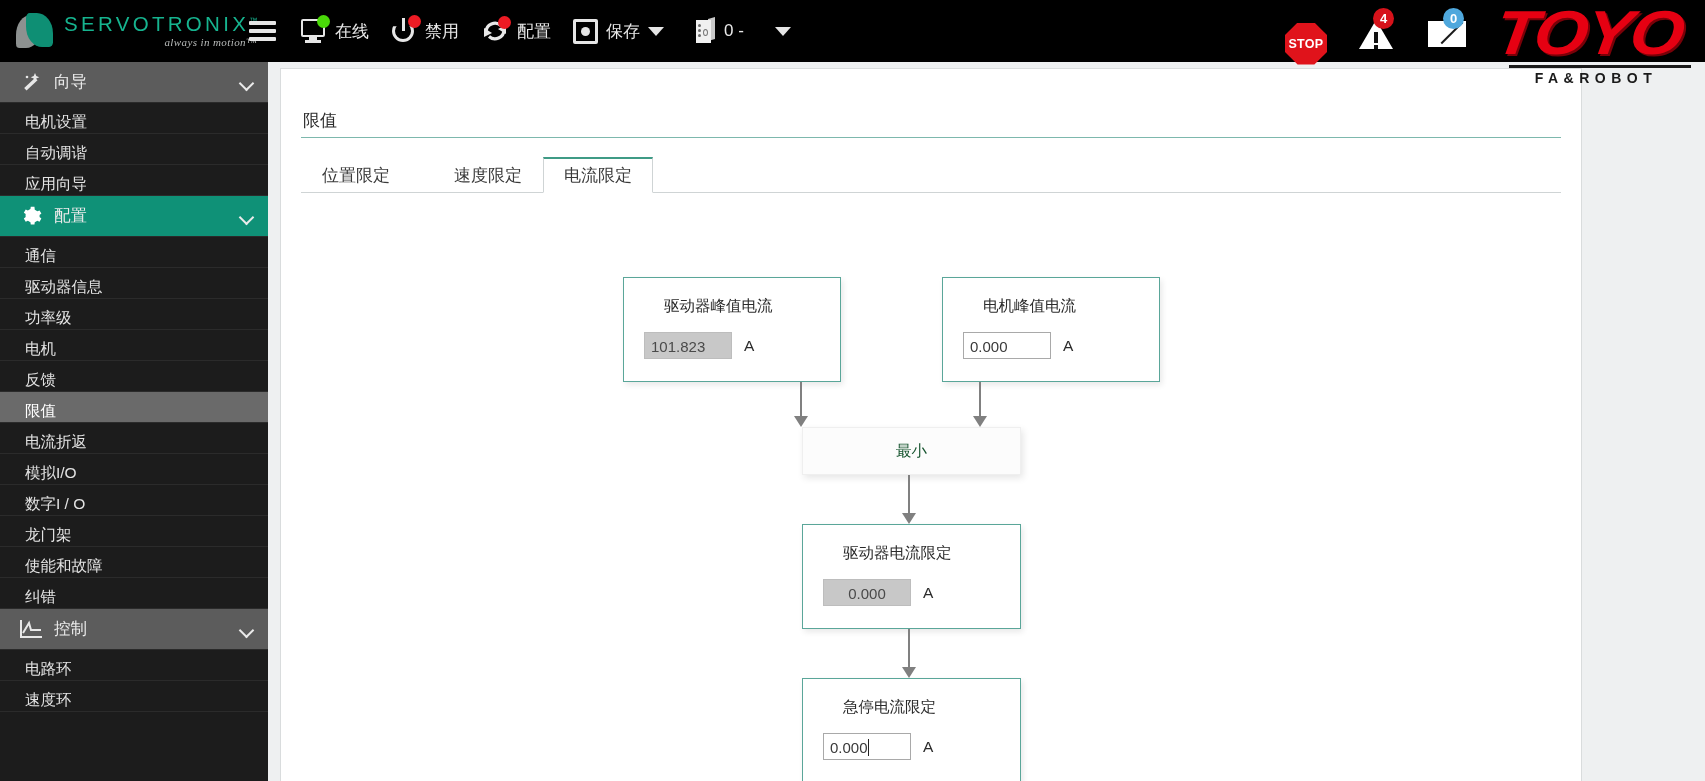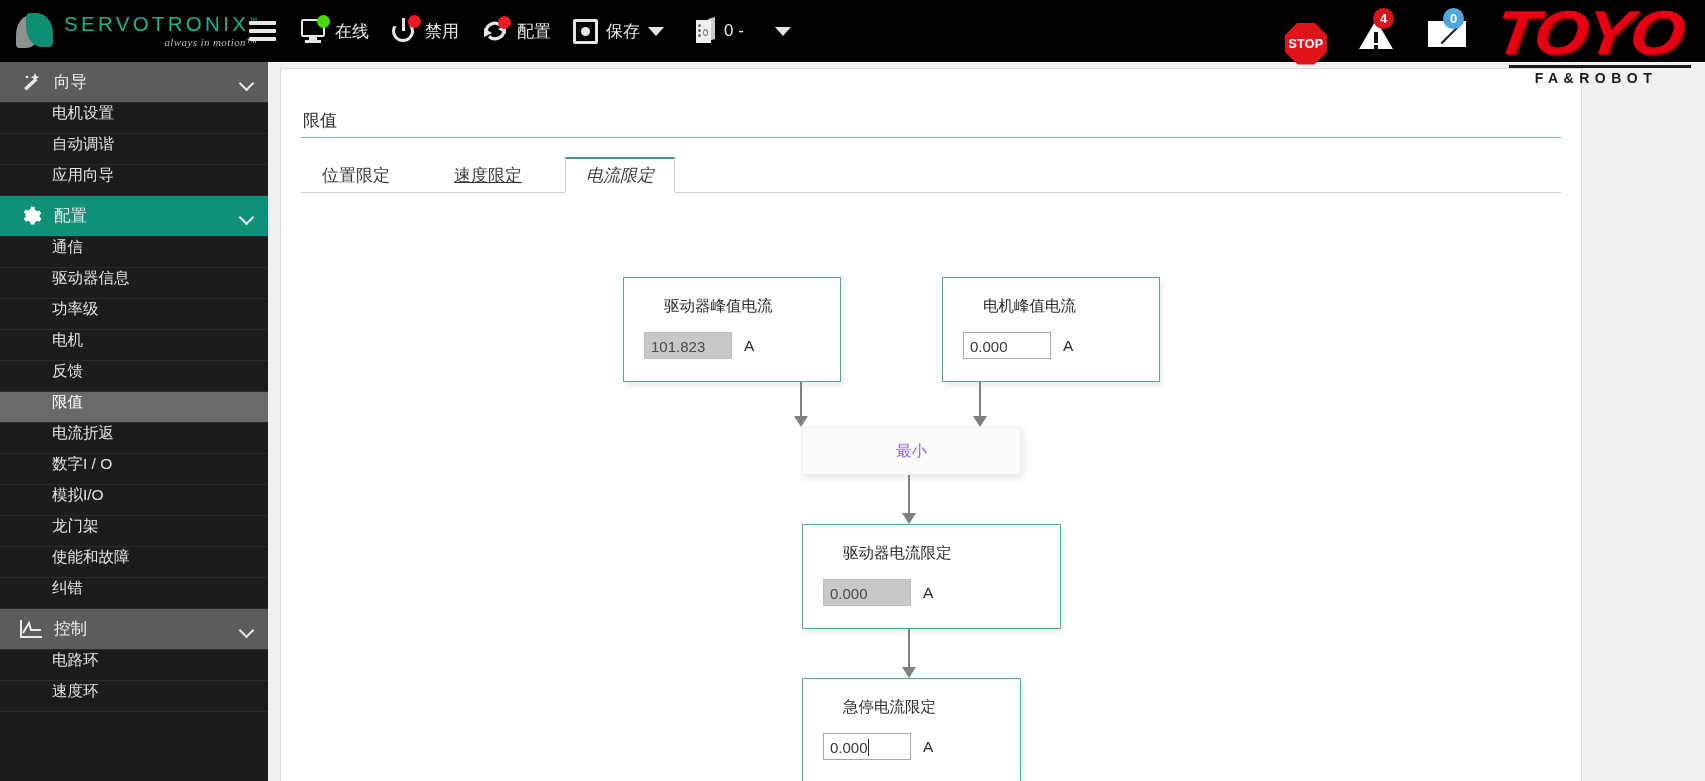--- a/index.html
+++ b/index.html
@@ -132,21 +132,21 @@
     border-bottom:1px solid #2a2a2a;
   }
   .nav-group.active { background:#0f9177; }
   .nav-group .gicon { width:34px; flex:none; display:flex; align-items:center; justify-content:center; }
   .nav-group .glabel { flex:1; padding-left:6px; }
   .chev { width:15px;height:15px; position:relative; flex:none; }
   .chev:before { content:""; position:absolute; left:2px; top:3px; width:9px;height:9px;
       border-right:2.4px solid #eaeaea; border-bottom:2.4px solid #eaeaea; transform: rotate(45deg); }
 
   .nav-item {
-    height:31px; display:flex; align-items:flex-start; padding-left:52px;
+    height:31px; display:flex; align-items:flex-end; padding-left:25px;
     color:#e3e3e3; font-size:15.5px; background:#1c1c1c; cursor:pointer;
     border-bottom:1px solid #2b2b2b;
   }
   .nav-item.selected { background:#6a6a6a; color:#fff; }
 
   .wand-ico svg, .ctrl-ico svg { display:block; }
 
   
   .content {
     position:absolute; left:268px; top:62px; width:1437px; height:719px;
@@ -188,21 +188,21 @@
   .fld.ro { background:#c8c8c8; border:1px solid #bdbdbd; color:#4a4a4a; }
   .fld.rw { background:#fff; border:1px solid #a9a9a9; }
   .unit { font-size:15.5px; color:#2b2b2b; }
   .caret-txt { display:inline-block; width:1px; height:17px; background:#222;
       vertical-align:-3px; margin-left:0px; }
 
   .minbox {
     position:absolute; background:#fcfcfc; border:1px solid #efefef;
     box-shadow: 2px 3px 7px rgba(0,0,0,.10);
     display:flex; align-items:center; justify-content:center;
-    font-size:15.5px; color:#8b5cf6;
+    font-size:15.5px; color:#14532d;
   }
   .arrow { position:absolute; width:14px; }
   .arrow .shaft { position:absolute; left:6px; top:0; width:2px; background:#808080; }
   .arrow .head { position:absolute; left:0; width:0;height:0;
       border-left:7px solid transparent;border-right:7px solid transparent;border-top:11px solid #808080; }
 </style>
 </head>
 <body>
 
 <div class="app">
@@ -359,24 +359,24 @@
     <div class="nav-item">
         <span>反馈</span>
       </div>
     <div class="nav-item selected">
         <span>限值</span>
       </div>
     <div class="nav-item">
         <span>电流折返</span>
       </div>
     <div class="nav-item">
+        <span>模拟I/O</span>
+      </div>
+    <div class="nav-item">
         <span>数字I / O</span>
-      </div>
-    <div class="nav-item">
-        <span>模拟I/O</span>
       </div>
     <div class="nav-item">
         <span>龙门架</span>
       </div>
     <div class="nav-item">
         <span>使能和故障</span>
       </div>
     <div class="nav-item">
         <span>纠错</span>
       </div>
@@ -402,24 +402,24 @@
   <div class="content">
     <div class="card">
 
       <div class="page-title">限值</div>
       <div class="title-rule"></div>
 
       <div class="tabs">
         <div class="tab">
             <span>位置限定</span>
           </div>
-        <div class="tab" style="margin-left:22px;text-decoration:underline;">
+        <div class="tab" style="margin-left:22px;">
             <span>速度限定</span>
           </div>
-        <div class="tab active" style="margin-left:22px;font-style:italic;">
+        <div class="tab active" style="">
             <span>电流限定</span>
           </div>
       </div>
       <div class="tabs-rule"></div>
 
       <div class="diagram">
 
         <div class="node" style="left:342px; top:84px; width:218px; height:105px;">
           <div class="nlabel">驱动器峰值电流</div>
           <div class="nrow" style="top:54px;">
@@ -447,21 +447,21 @@
 
         <div class="minbox" style="left:521px; top:234px; width:219px; height:48px;">
           <span>最小</span>
         </div>
 
         <div class="arrow" style="left:621px; top:282px; height:49px;">
           <div class="shaft" style="height:38px;"></div>
             <div class="head" style="top:38px;"></div>
         </div>
 
-        <div class="node" style="left:521px; top:331px; width:259px; height:105px;">
+        <div class="node" style="left:521px; top:331px; width:219px; height:105px;text-align:center;">
           <div class="nlabel">驱动器电流限定</div>
           <div class="nrow" style="top:54px;">
             <div class="fld ro">0.000</div>
             <span class="unit">A</span>
           </div>
         </div>
 
         <div class="arrow" style="left:621px; top:436px; height:49px;">
           <div class="shaft" style="height:38px;"></div>
             <div class="head" style="top:38px;"></div>

